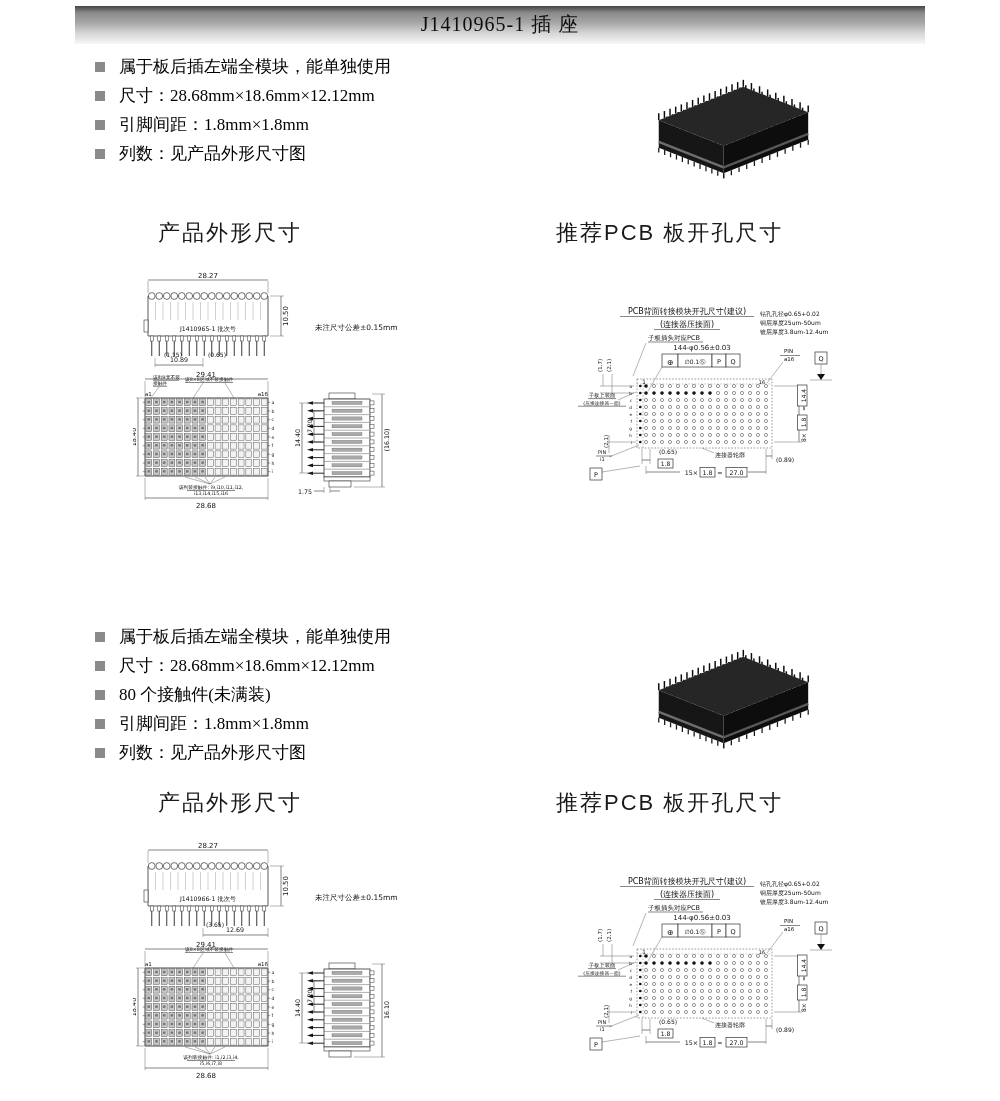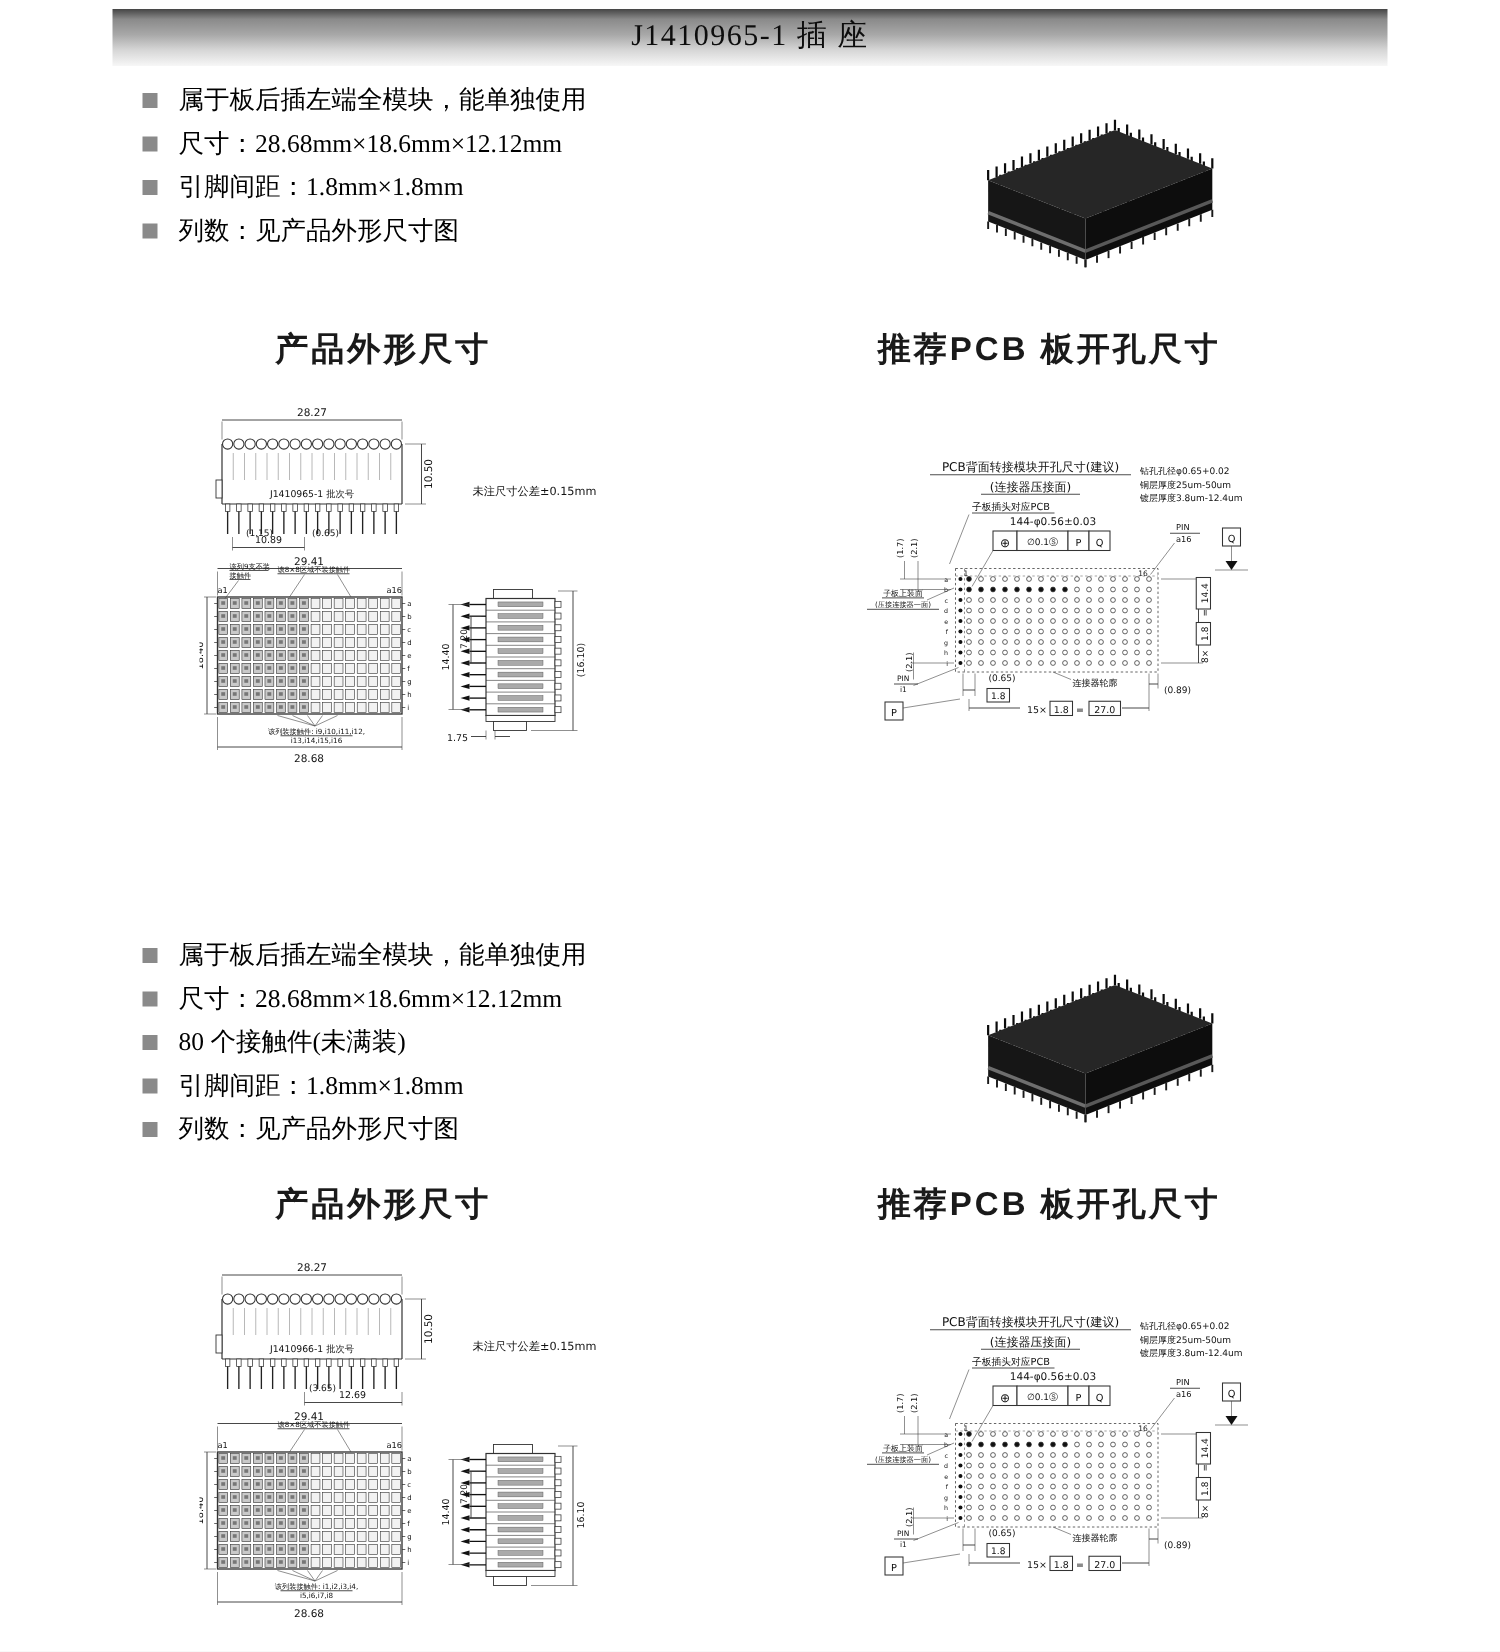--- a/index.html
+++ b/index.html
@@ -9,24 +9,24 @@
   .section-header{position:absolute;left:75px;top:6px;width:850px;height:38px;
      background:linear-gradient(180deg,#454545 0%,#8a8a8a 18%,#a8a8a8 45%,#d6d6d6 72%,#f7f7f7 100%);
      text-align:center;}
   .section-title{display:inline-block;line-height:37px;font-size:20px;color:#0d0d0d;
      font-family:"Liberation Serif",serif;letter-spacing:1px;}
   .bullets{position:absolute;left:95px;top:52px;margin:0;padding:0;list-style:none;}
   .bullet{display:flex;align-items:center;height:29px;}
   .bullet-sq{width:10px;height:10px;background:#8a8a8a;margin-right:14px;flex:0 0 auto;}
   .bullet-text{font-size:17px;color:#000;}
   .photo{position:absolute;left:645px;top:76px;width:175px;height:108px;}
-  .sub-heading{position:absolute;top:218px;font-size:22px;font-weight:700;color:#1a1a1a;
-     font-family:"Liberation Sans",sans-serif;text-align:center;letter-spacing:2px;}
+  .sub-heading{position:absolute;top:218px;font-size:22px;font-weight:400;color:#1a1a1a;
+     font-family:"Liberation Sans",sans-serif;letter-spacing:2px;}
   .outline-heading{left:158px;width:195px;}
-  .pcb-heading{left:572px;width:255px;}
+  .pcb-heading{left:556px;width:255px;}
   .drawing-left{position:absolute;left:133px;top:268px;width:370px;height:270px;}
   .drawing-right{position:absolute;left:562px;top:296px;width:385px;height:210px;}
   svg text{fill:#111;font-family:"DejaVu Sans",sans-serif;}
   .dim{stroke:#333;stroke-width:0.6;fill:none;}
   .ext{stroke:#444;stroke-width:0.4;fill:none;}
   .thin{stroke:#444;stroke-width:0.4;fill:none;}
   .ul{stroke:#111;stroke-width:0.5;fill:none;}
   .box{fill:#fff;stroke:#333;stroke-width:0.7;}
 </style>
 </head>

